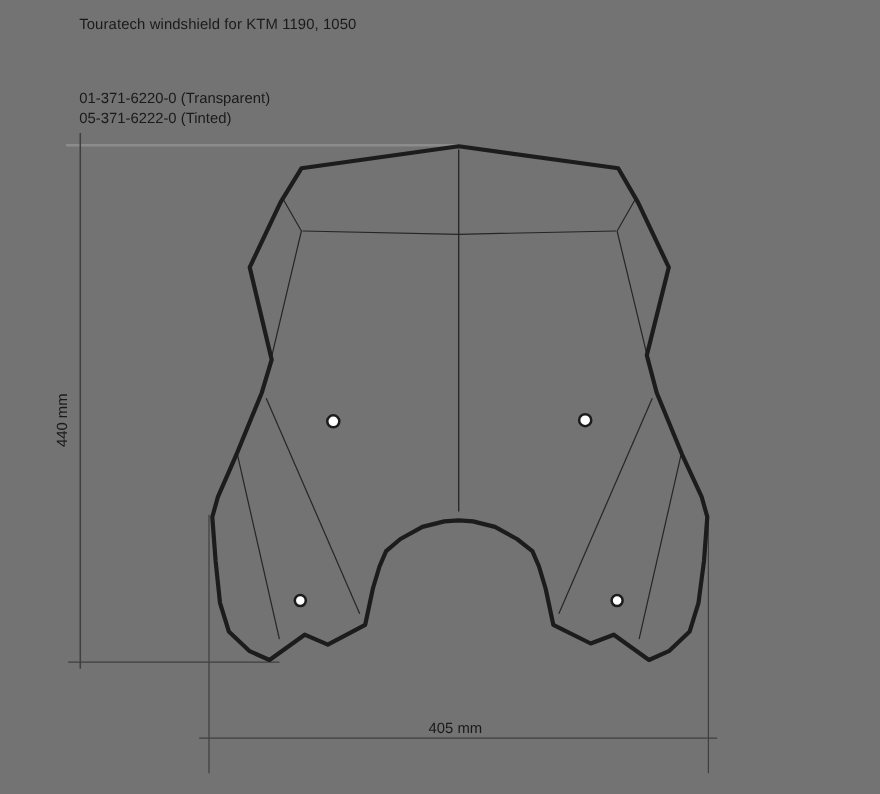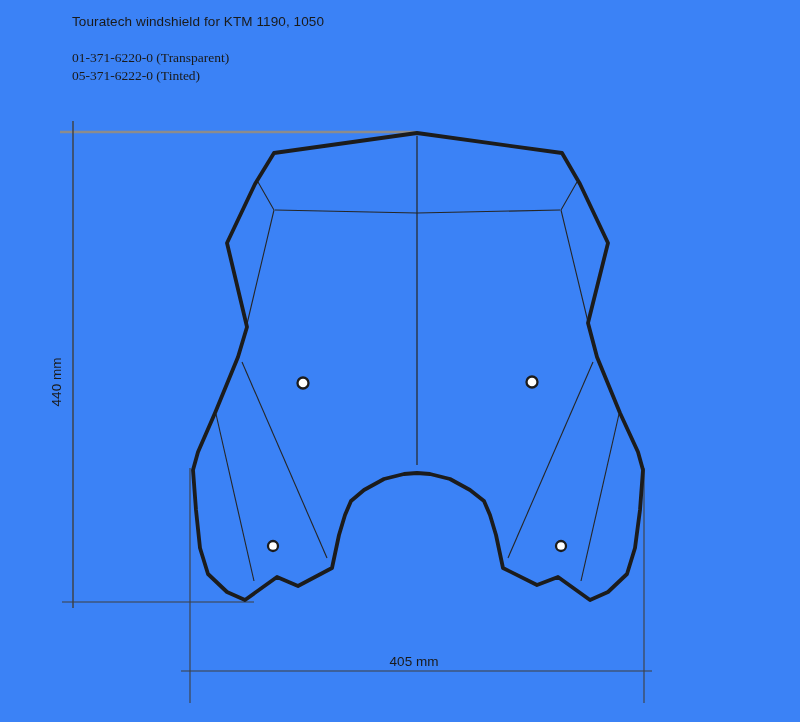--- a/index.html
+++ b/index.html
@@ -4,39 +4,38 @@
 <style>
   html, body {
     margin: 0;
     padding: 0;
     background: #ffffff;
   }
   .page {
     position: relative;
     width: 800px;
     height: 722px;
-    background: #3b82f6;
+    background: #737373;
     overflow: hidden;
     font-family: "Liberation Sans", sans-serif;
     color: #1a1a1a;
   }
   .title-block {
     position: absolute;
     left: 72px;
     top: 14px;
   }
   .drawing-title {
     font-size: 13.5px;
     letter-spacing: 0.1px;
   }
   .part-numbers {
-    margin-top: 20px;
+    margin-top: 52px;
     font-size: 13.5px;
     line-height: 18px;
-    font-family: Liberation Serif, serif;
   }
   .drawing-svg {
     position: absolute;
     left: 0;
     top: 0;
   }
   .dim-label {
     font-family: "Liberation Sans", sans-serif;
     font-size: 13.5px;
     fill: #1a1a1a;

